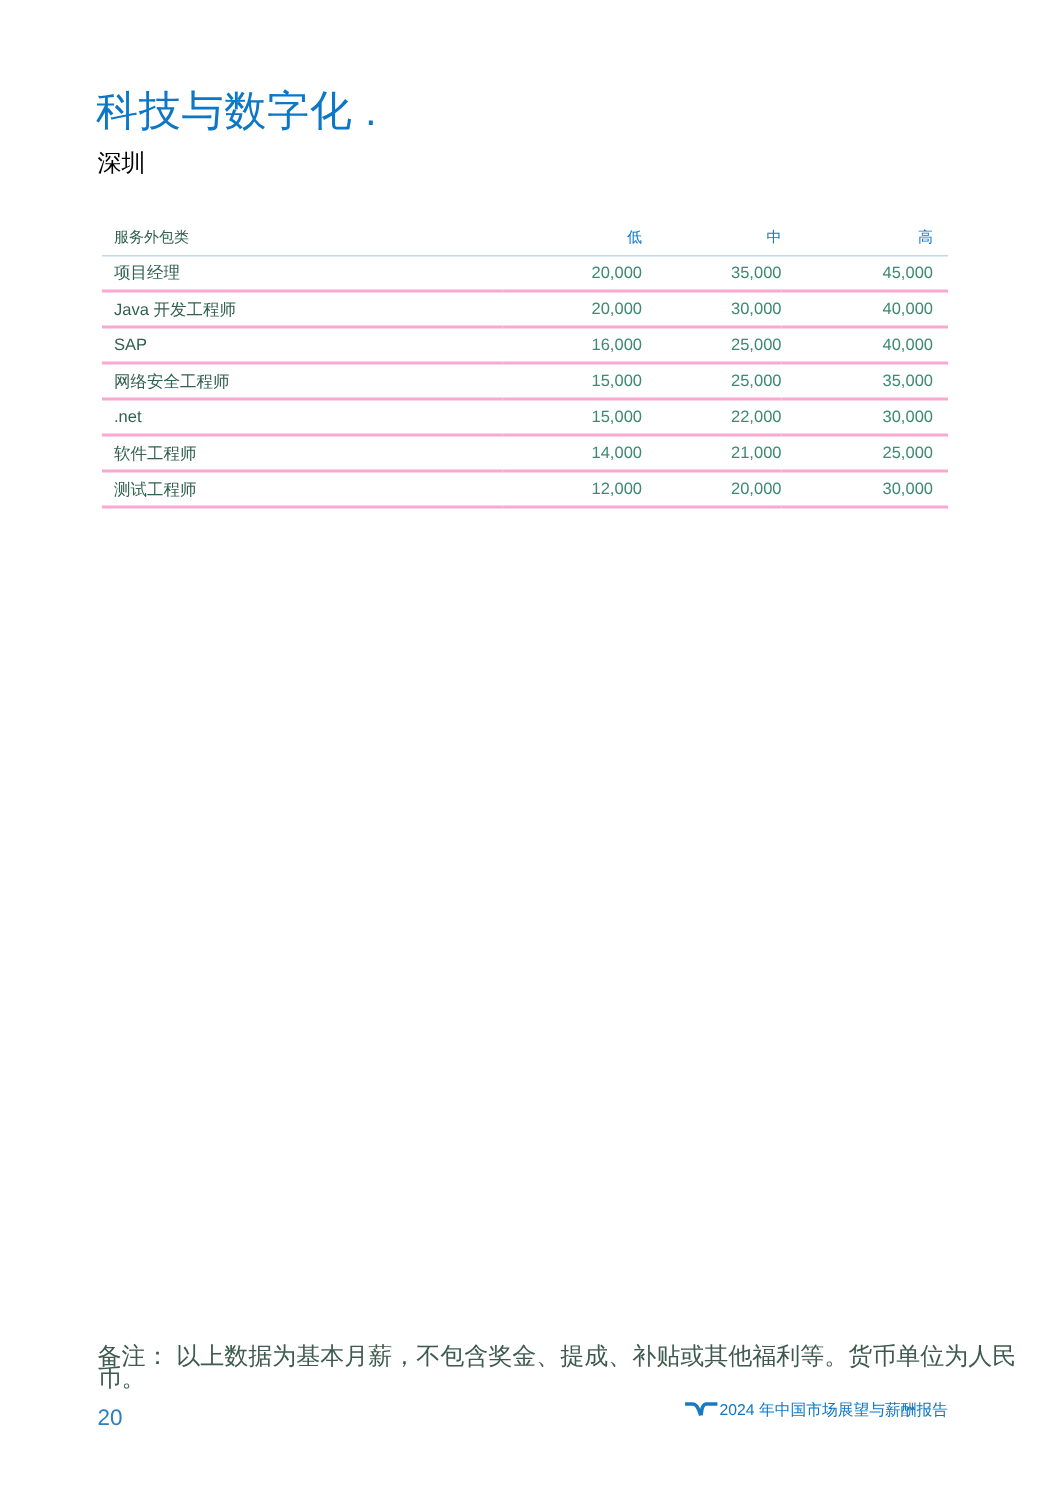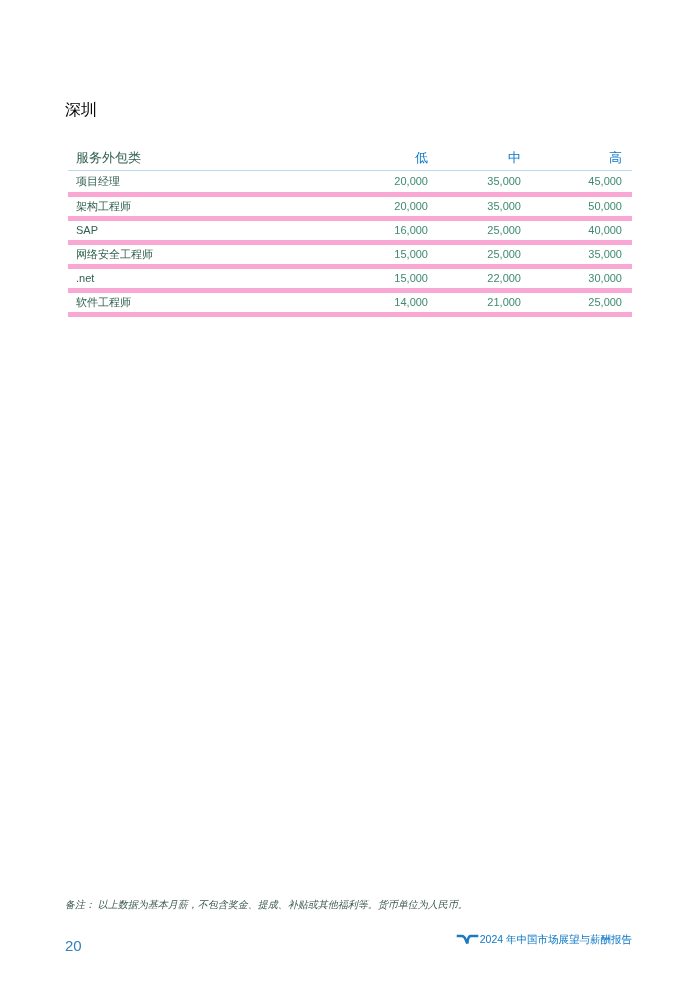--- a/index.html
+++ b/index.html
@@ -49,50 +49,49 @@
   .salary-table col.c-mid   { width: 93px; }
   .salary-table col.c-high  { width: 111px; }
 
   .salary-table th, .salary-table td {
     font-weight: 400;
     vertical-align: middle;
     white-space: nowrap;
   }
   .salary-table thead th {
     color: #0b77c6;
-    font-size: 13px;
+    font-size: 10px;
     height: 24px;
     border-bottom: 1px solid #bcd9ee;
     margin-top: 13px;
   }
   .salary-table tbody td {
     height: 24px;
     font-size: 11px;
-    border-bottom: 5px solid #f9a8d4;
+    border-bottom: 2px solid #f9a8d4;
   }
   .salary-table .cell-label {
     text-align: left;
     padding-left: 8px;
     color: #31604e;
   }
   .salary-table .cell-num {
     text-align: right;
     color: #3d8a70;
   }
   .salary-table .cell-num.last { padding-right: 10px; }
   .salary-table thead .cell-num { color: #0b77c6; }
 
   .footnote {
     position: absolute;
     left: 65px;
     top: 897px;
-    font-size: 10px;
+    font-size: 16px;
     line-height: 15px;
     color: #3e5a4e;
-    font-style: italic;
   }
 
   .page-number {
     position: absolute;
     left: 65px;
     top: 937px;
     font-size: 15px;
     color: #2f80bd;
   }
 
@@ -109,20 +108,21 @@
     color: #0b77c6;
     white-space: nowrap;
   }
   .logo-icon { display: block; }
 </style>
 </head>
 <body>
 
 <div class="page">
 
+  <h1 class="page-title">科技与数字化 .</h1>
   <h2 class="page-subtitle">深圳</h2>
 
   <table class="salary-table">
     <colgroup>
       <col class="c-label">
         <col class="c-low">
         <col class="c-mid">
         <col class="c-high">
     </colgroup>
     <thead>
@@ -134,24 +134,24 @@
       </tr>
     </thead>
     <tbody>
       <tr>
         <td class="cell-label">项目经理</td>
         <td class="cell-num">20,000</td>
         <td class="cell-num">35,000</td>
         <td class="cell-num last">45,000</td>
       </tr>
       <tr>
-        <td class="cell-label">架构工程师</td>
+        <td class="cell-label">Java 开发工程师</td>
         <td class="cell-num">20,000</td>
-        <td class="cell-num">35,000</td>
-        <td class="cell-num last">50,000</td>
+        <td class="cell-num">30,000</td>
+        <td class="cell-num last">40,000</td>
       </tr>
       <tr>
         <td class="cell-label">SAP</td>
         <td class="cell-num">16,000</td>
         <td class="cell-num">25,000</td>
         <td class="cell-num last">40,000</td>
       </tr>
       <tr>
         <td class="cell-label">网络安全工程师</td>
         <td class="cell-num">15,000</td>
@@ -162,20 +162,26 @@
         <td class="cell-label">.net</td>
         <td class="cell-num">15,000</td>
         <td class="cell-num">22,000</td>
         <td class="cell-num last">30,000</td>
       </tr>
       <tr>
         <td class="cell-label">软件工程师</td>
         <td class="cell-num">14,000</td>
         <td class="cell-num">21,000</td>
         <td class="cell-num last">25,000</td>
+      </tr>
+      <tr>
+        <td class="cell-label">测试工程师</td>
+        <td class="cell-num">12,000</td>
+        <td class="cell-num">20,000</td>
+        <td class="cell-num last">30,000</td>
       </tr>
     </tbody>
   </table>
 
   <p class="footnote">备注： 以上数据为基本月薪，不包含奖金、提成、补贴或其他福利等。货币单位为人民币。</p>
 
   <div class="page-number">20</div>
 
   <div class="footer-brand">
     <span>

